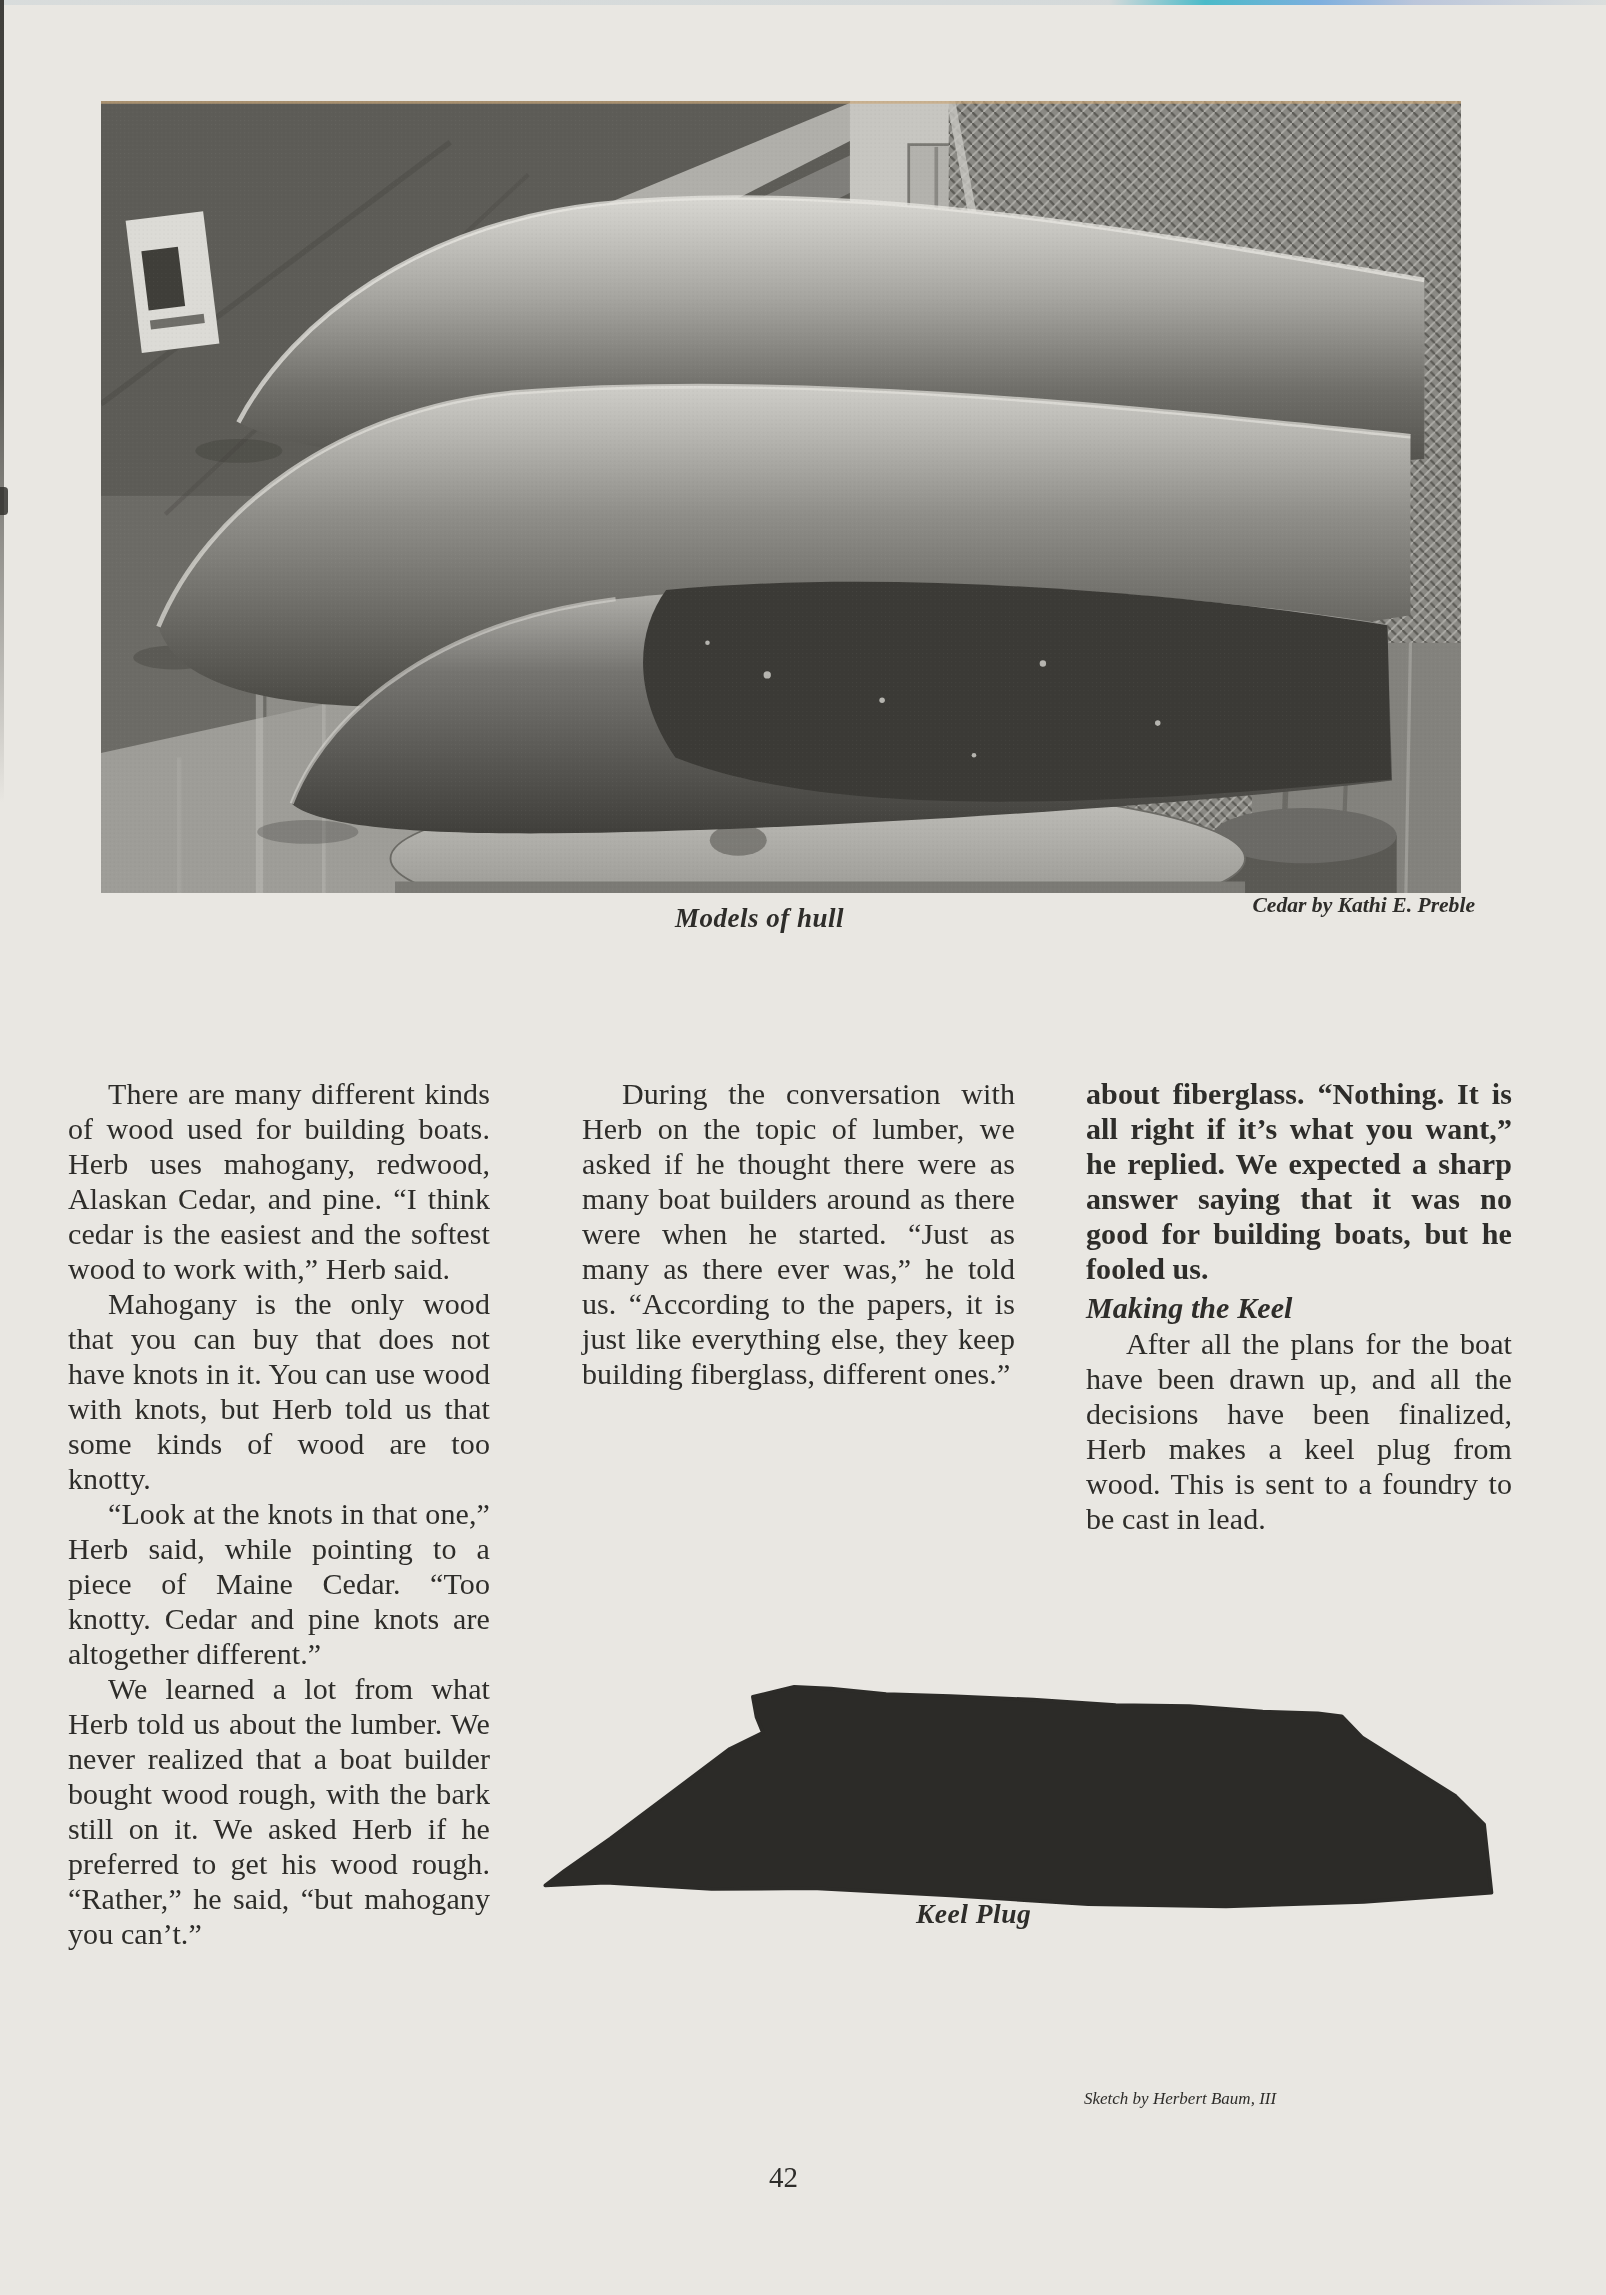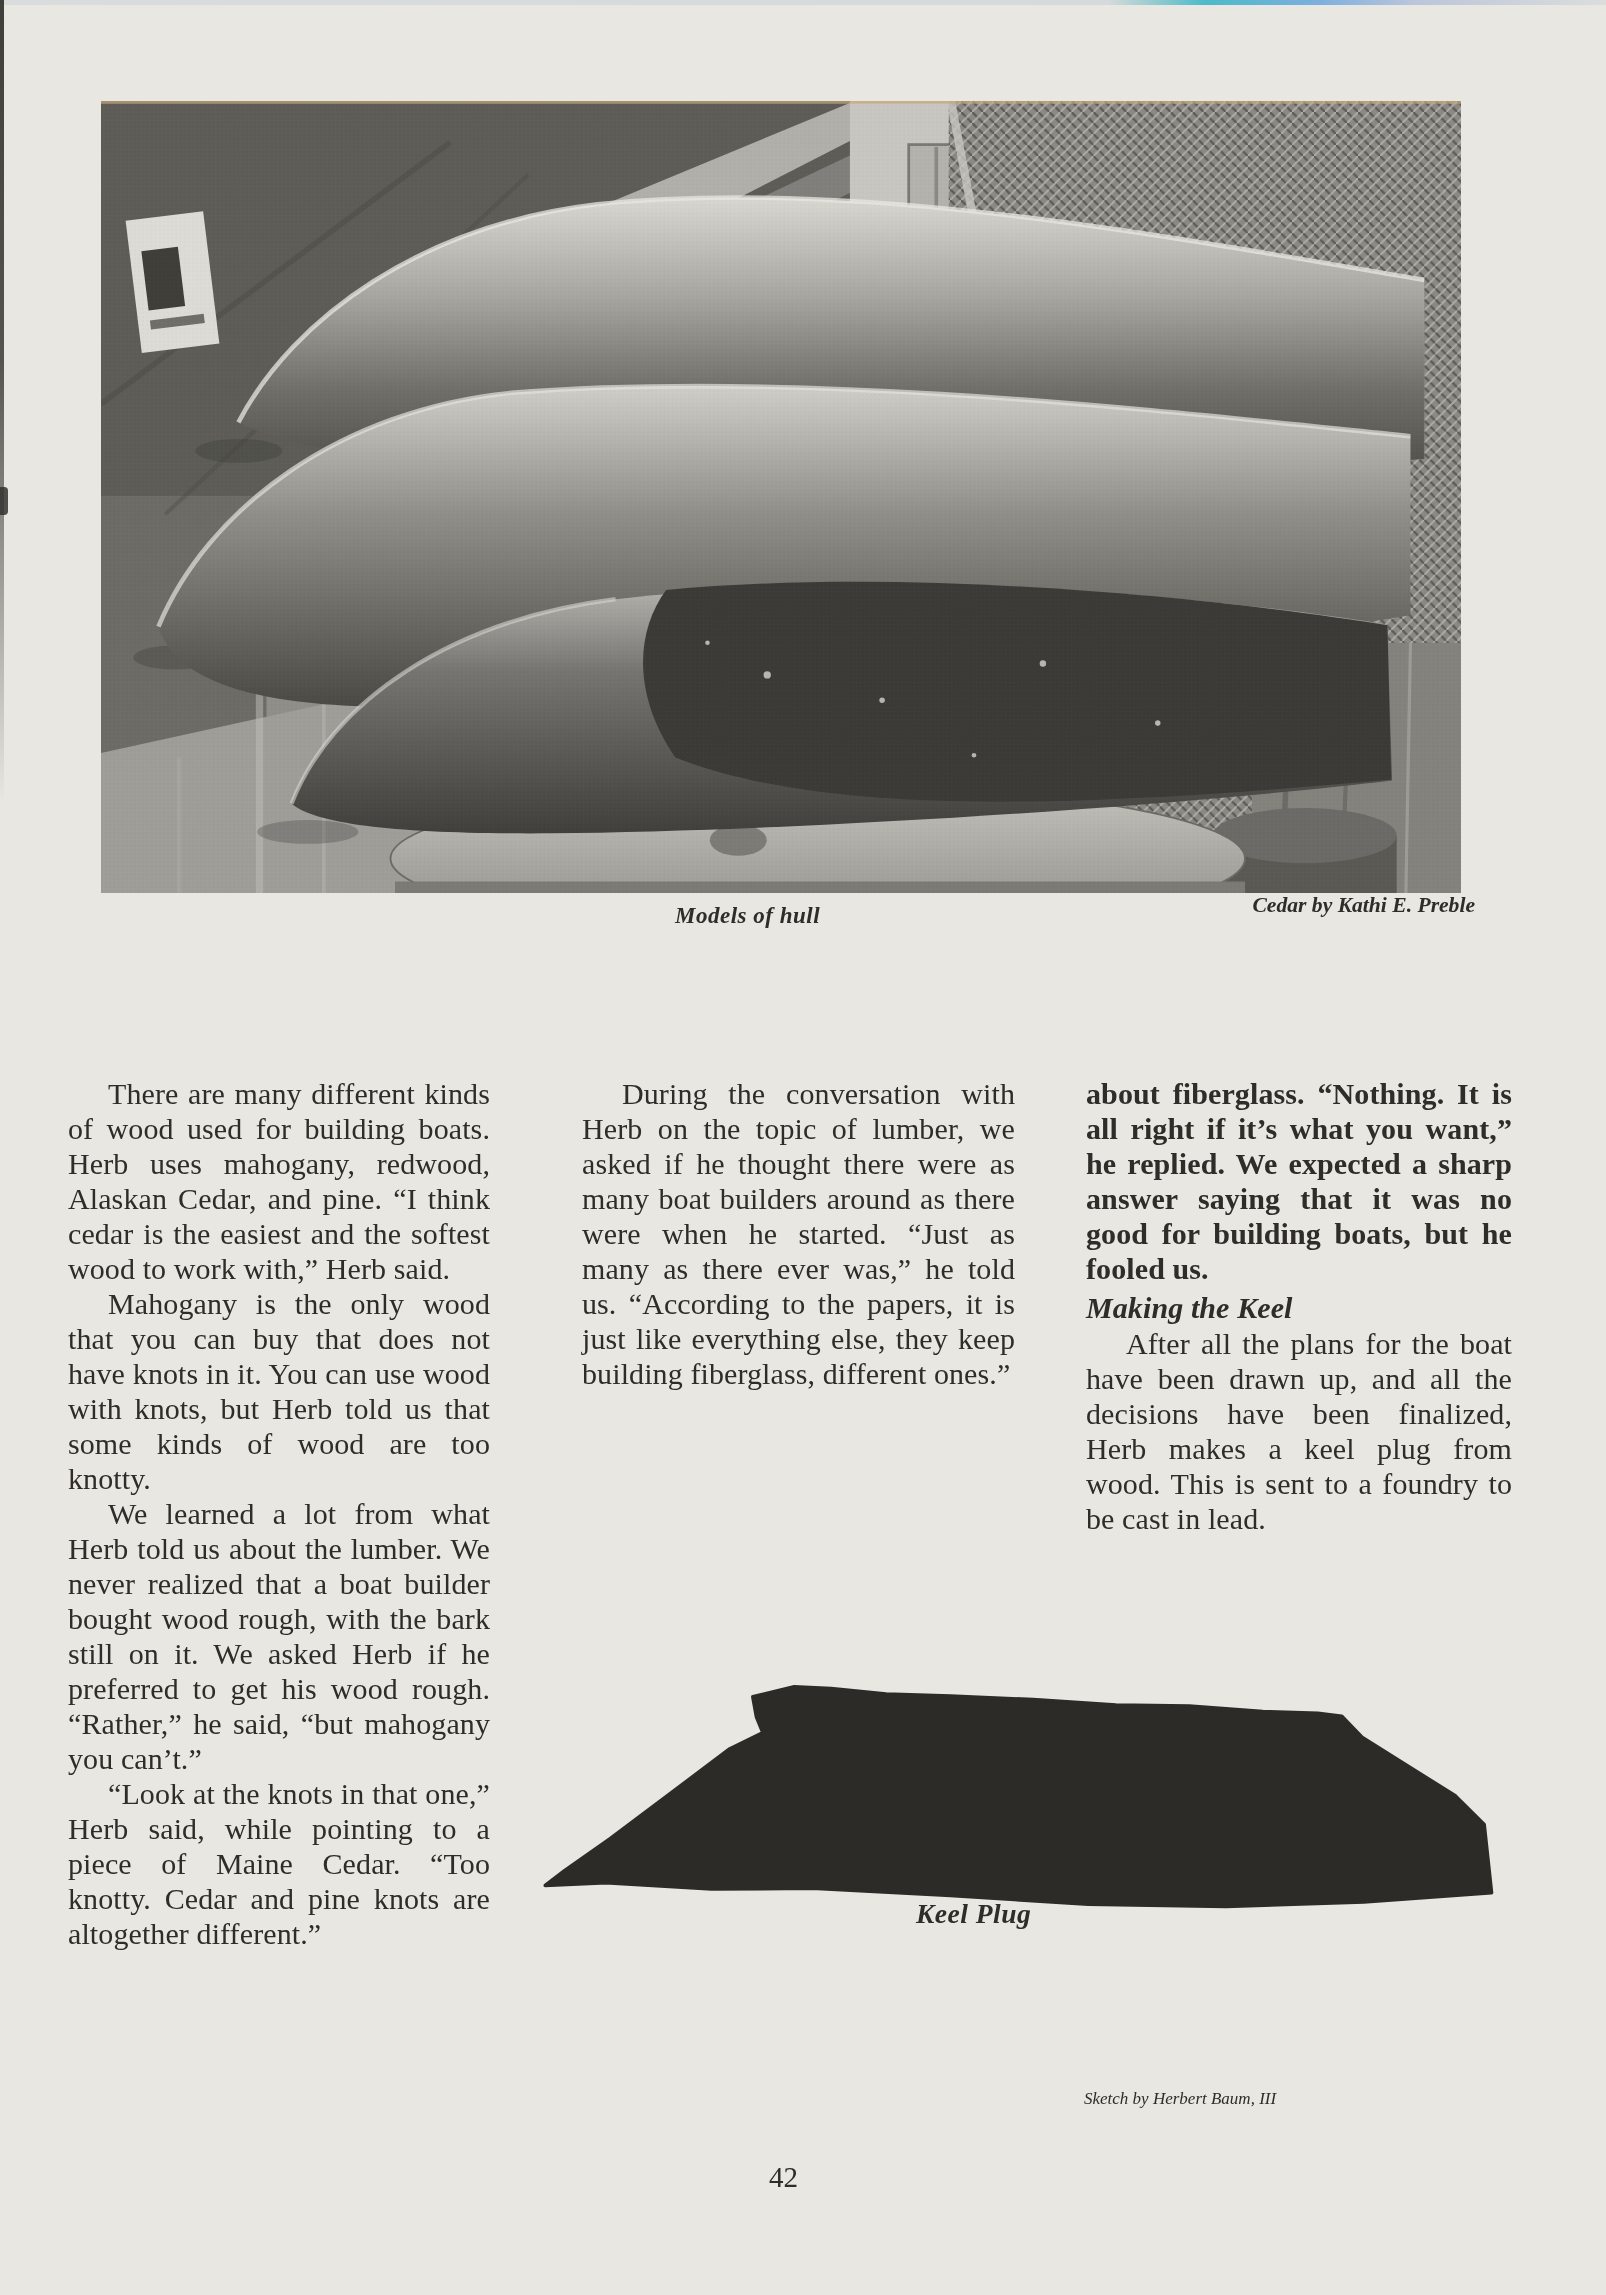--- a/index.html
+++ b/index.html
@@ -34,21 +34,21 @@
   }
 
   
   .photo-figure{
     position:absolute;left:101px;top:101px;width:1360px;height:792px;margin:0;
   }
   .photo-figure svg{display:block;width:100%;height:100%;}
 
   .caption-models{
     position:absolute;left:675px;top:903px;
-    font-size:23px;font-weight:bold;font-style:italic;letter-spacing:0.5px;
+    font-size:27px;font-weight:bold;font-style:italic;letter-spacing:0.5px;
   }
   .photo-credit{
     position:absolute;right:132px;top:893px;
     font-size:21.6px;font-weight:bold;font-style:italic;
   }
 
   
   .col{
     position:absolute;top:1076px;
     font-size:30px;line-height:35px;
@@ -220,22 +220,22 @@
       <rect x="0" y="0" width="2960" height="1725" fill="url(#halftone)" opacity="0.06"></rect>
     </svg>
   </figure>
 
   <div class="caption-models">Models of hull</div>
   <div class="photo-credit">Cedar by Kathi E. Preble</div>
 
   <div class="col col1">
     <p>There are many different kinds of wood used for building boats. Herb uses mahogany, redwood, Alaskan Cedar, and pine. “I think cedar is the easiest and the softest wood to work with,” Herb said.</p>
     <p>Mahogany is the only wood that you can buy that does not have knots in it. You can use wood with knots, but Herb told us that some kinds of wood are too knotty.</p>
+    <p>“Look at the knots in that one,” Herb said, while pointing to a piece of Maine Cedar. “Too knotty. Cedar and pine knots are altogether different.”</p>
     <p>We learned a lot from what Herb told us about the lumber. We never realized that a boat builder bought wood rough, with the bark still on it. We asked Herb if he preferred to get his wood rough. “Rather,” he said, “but mahogany you can’t.”</p>
-    <p>“Look at the knots in that one,” Herb said, while pointing to a piece of Maine Cedar. “Too knotty. Cedar and pine knots are altogether different.”</p>
   </div>
 
   <div class="col col2">
     <p>During the conversation with Herb on the topic of lumber, we asked if he thought there were as many boat builders around as there were when he started. “Just as many as there ever was,” he told us. “According to the papers, it is just like everything else, they keep building fiberglass, different ones.”</p>
   </div>
 
   <div class="col col3">
     <p class="noindent">about fiberglass. “Nothing. It is all right if it’s what you want,” he replied. We expected a sharp answer saying that it was no good for building boats, but he fooled us.</p>
     <h3 class="section-heading">Making the Keel</h3>
     <p>After all the plans for the boat have been drawn up, and all the decisions have been finalized, Herb makes a keel plug from wood. This is sent to a foundry to be cast in lead.</p>

